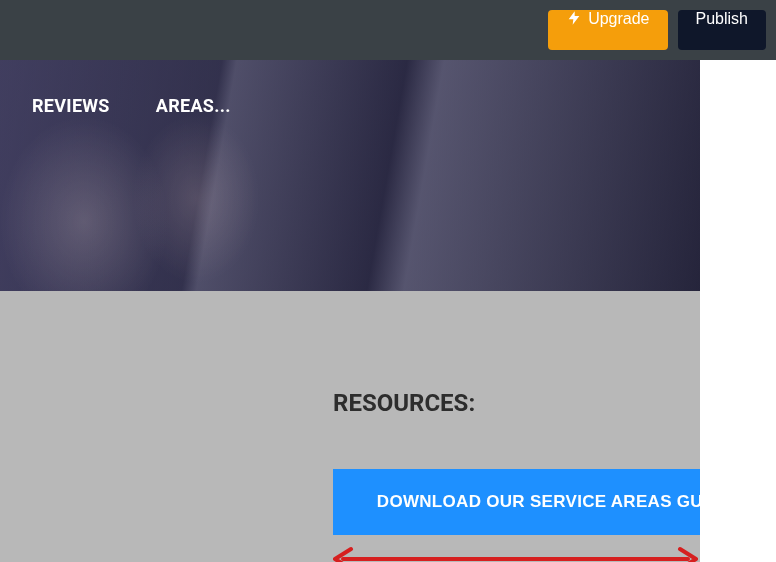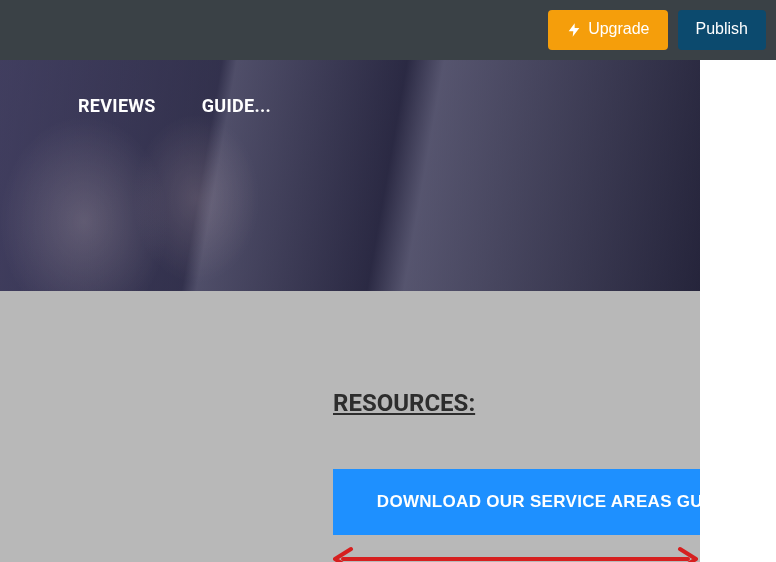--- a/index.html
+++ b/index.html
@@ -8,60 +8,60 @@
     width:776px; height:562px; overflow:hidden; background:#fff;
     position:relative;
   }
   .topbar {
     position:absolute; top:0; left:0; right:0; height:60px;
     background:#3a4146;
     display:flex; align-items:center; justify-content:flex-end;
     padding:0 10px; gap:10px;
   }
   .btn {
-    display:inline-flex; align-items:flex-end; justify-content:center;
-    gap:6px; height:40px; padding:12px 18px;
+    display:inline-flex; align-items:flex-start; justify-content:center;
+    gap:6px; height:40px; padding:0 18px;
     border:none; border-radius:4px;
     font-size:16px; font-weight:500; cursor:pointer;
     color:#fff;
   }
   .btn.upgrade { background:#f59e0b; }
-  .btn.publish { background:#0c4a6e; }
+  .btn.publish { background:#0f172a; }
   .bolt-icon { width:16px; height:16px; }
   .hero {
     position:absolute; top:60px; left:0; width:700px; height:231px;
     background: linear-gradient(rgba(30,30,55,0.55),rgba(30,30,55,0.55)),
       linear-gradient(100deg,#6b6590 0%,#4c4968 30%,#8c89a6 32%,#3a3752 55%,#9a97b2 60%,#2e2c40 100%);
     overflow:hidden;
   }
   .hero::before {
     content:""; position:absolute; inset:0;
     background:
       radial-gradient(ellipse 120px 150px at 12% 70%, rgba(200,180,170,0.25) 0%, transparent 70%),
       radial-gradient(ellipse 90px 120px at 28% 60%, rgba(190,160,150,0.22) 0%, transparent 70%);
     mix-blend-mode:screen;
   }
   .navbar {
     position:absolute; top:35px; left:32px;
-    display:flex; gap:46px;margin-left:46px;
+    display:flex; gap:46px;
   }
   .nav-item {
     color:#fff; font-weight:700; font-size:18px; letter-spacing:0.3px;
     cursor:pointer; white-space:nowrap;
   }
   .content {
     position:absolute; top:291px; left:0; width:700px; height:271px;
     background:#b8b8b8;
   }
   .right-strip {
     position:absolute; top:60px; left:700px; width:76px; bottom:0; background:#fff;
   }
   .section-heading {
     position:absolute; top:98px; left:333px;
-    font-size:24px; font-weight:700; color:#2d2d2d;text-decoration:underline;
+    font-size:24px; font-weight:700; color:#2d2d2d;
   }
   .download-btn {
     position:absolute; top:178px; left:333px; width:443px; height:66px;
     background:#1e90ff; color:#fff;
     display:flex; align-items:center; justify-content:center;
     font-size:17px; font-weight:700; letter-spacing:0.3px;
     cursor:pointer; border:none;
   }
   .annotation-arrow {
     position:absolute; top:254px; left:333px; width:365px; height:28px;
@@ -79,21 +79,21 @@
     <span>Upgrade</span>
   </button>
   <button class="btn publish">
     <span>Publish</span>
   </button>
 </div>
 
 <div class="hero">
   <nav class="navbar">
     <span class="nav-item">REVIEWS</span>
-    <span class="nav-item">GUIDE...</span>
+    <span class="nav-item">AREAS...</span>
   </nav>
 </div>
 
 <div class="content">
   <h2 class="section-heading">RESOURCES:</h2>
   <button class="download-btn">
     <span>DOWNLOAD OUR SERVICE AREAS GUIDE</span>
   </button>
   <svg class="annotation-arrow" viewBox="0 0 365 28">
     <line x1="10" y1="14" x2="355" y2="14" stroke="#d61f1f" stroke-width="4" stroke-linecap="round"></line>

